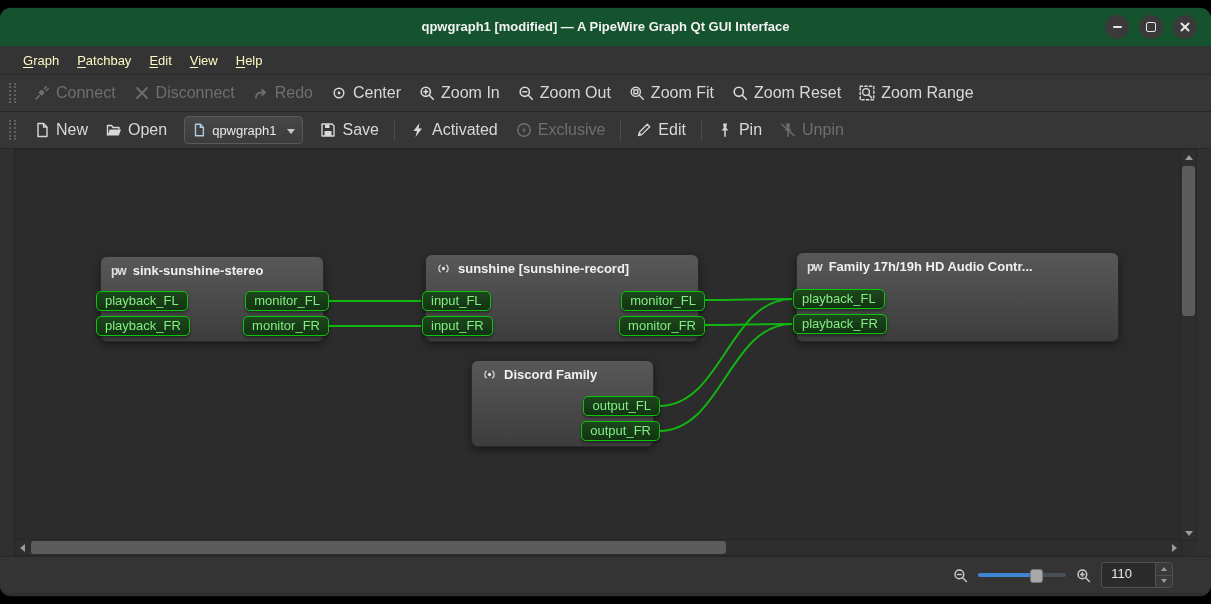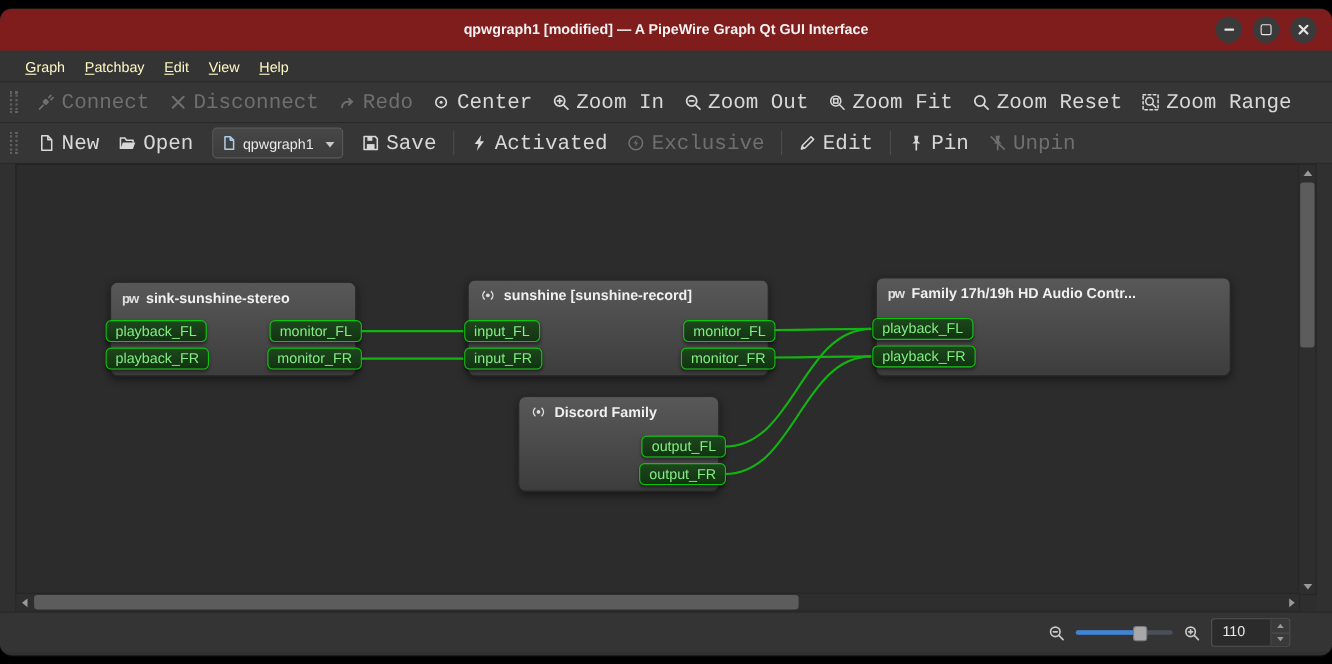--- a/index.html
+++ b/index.html
@@ -1,40 +1,40 @@
 <!DOCTYPE html>
 <html><head>
 <meta charset="utf-8">
 <style>
   html,body{margin:0;padding:0;background:#000;width:1211px;height:604px;overflow:hidden;
     font-family:"Liberation Sans","DejaVu Sans",sans-serif;-webkit-font-smoothing:antialiased;}
   .window{position:relative;margin-top:8px;width:1211px;height:588px;background:#303030;
     border-radius:11px;overflow:hidden;box-shadow:0 0 0 1px #0a0a0a;}
   
-  .titlebar{position:absolute;left:0;top:0;right:0;height:40px;background:#7f1d1d;}
+  .titlebar{position:absolute;left:0;top:0;right:0;height:40px;background:#14532d;}
   .titlebar .title{text-align:center;line-height:38px;font-size:13px;font-weight:bold;color:#f2f2f2;}
   .win-controls{position:absolute;right:14px;top:7px;display:flex;gap:10px;}
   .win-btn{width:24px;height:24px;border-radius:50%;background:#3a3a3a;display:flex;align-items:center;justify-content:center;color:#e6e6e6;}
   .glyph-min{width:9px;height:2px;background:#e6e6e6;border-radius:1px;}
   .glyph-max{width:8px;height:8px;border:1.6px solid #e6e6e6;border-radius:2px;}
   .glyph-close{position:relative;width:10px;height:10px;}
   .glyph-close:before,.glyph-close:after{content:"";position:absolute;left:4px;top:-1px;width:2px;height:12px;background:#e6e6e6;border-radius:1px;}
   .glyph-close:before{transform:rotate(45deg);}  .glyph-close:after{transform:rotate(-45deg);}
   
   .menubar{position:absolute;left:0;top:38px;right:0;height:28px;background:#343434;border-bottom:1px solid #282828;
     display:flex;align-items:center;padding-left:14px;}
   .menu-item{padding:3px 9px;font-size:13px;color:#fef9c3;border-radius:3px;}
   .menu-item u{text-decoration:underline;text-underline-offset:2px;}
   
   .toolbar{position:absolute;left:0;right:0;background:#363636;border-bottom:1px solid #282828;
     display:flex;align-items:center;padding:0 4px;}
   .toolbar1{top:67px;height:36px;}
   .toolbar2{top:104px;height:36px;}
   .tb-handle{width:3px;height:20px;border-left:2px dotted #616161;border-right:2px dotted #616161;margin:0 9px 0 5px;}
-  .tb-item{display:flex;align-items:center;gap:6px;height:28px;padding:0 9px;font-size:19px;color:#d8d8d8;border-radius:3px;white-space:nowrap;font-family:Liberation Mono, monospace;}
+  .tb-item{display:flex;align-items:center;gap:6px;height:28px;padding:0 9px;font-size:16px;color:#d8d8d8;border-radius:3px;white-space:nowrap;}
   .tb-item.disabled{color:#6f6f6f;}
   .tb-sep{width:1px;height:22px;background:#4c4c4c;margin:0 6px;}
   .svgicon{display:block;}
   .icon{display:flex;align-items:center;}
   
   .combo{display:flex;align-items:center;gap:6px;height:26px;margin:0 8px;padding:0 4px 0 7px;
     background:linear-gradient(#474747,#3c3c3c);border:1px solid #5a5a5a;border-radius:4px;font-size:13px;color:#e8e8e8;}
   .combo .icon{color:#aecbe8;}
   .combo-arrow{width:0;height:0;border-left:4px solid transparent;border-right:4px solid transparent;border-top:5px solid #c9c9c9;margin:2px 3px 0 5px;}
   

